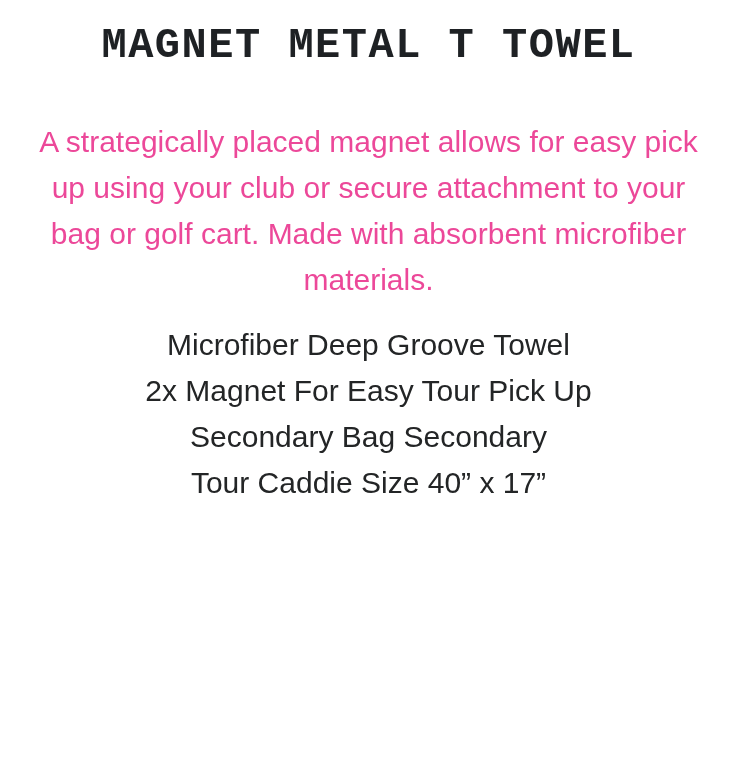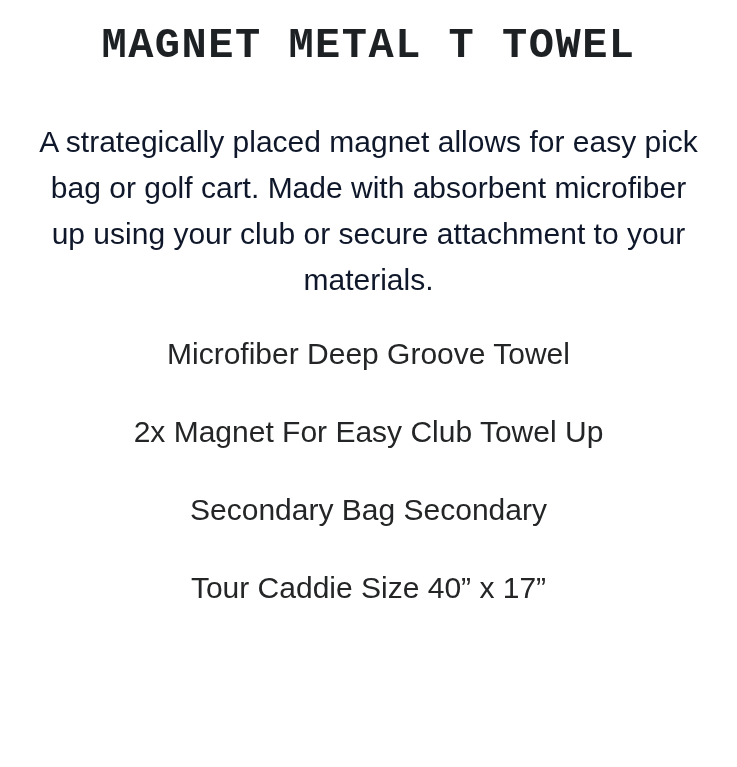--- a/index.html
+++ b/index.html
@@ -27,53 +27,52 @@
     text-align: center;
     font-family: Liberation Mono, monospace;
   }
   .product-description {
     margin-top: 52px;
   }
   .product-description .line {
     font-size: 30px;
     line-height: 46px;
     font-weight: 300;
-    color: #0f172a;
+    color: #ec4899;
     white-space: nowrap;
     text-align: center;
   }
   .feature-list {
-    margin-top: 28px;
+    margin-top: 19px;
     display: flex;
     flex-direction: column;
-    row-gap: 32px;
   }
   .feature-list .line {
     font-size: 30px;
     line-height: 46px;
     font-weight: 300;
     color: #232526;
     white-space: nowrap;
     text-align: center;
   }
 </style>
 </head>
 <body>
 
 <div class="product-details">
 
   <h1 class="product-title">MAGNET METAL T TOWEL</h1>
 
   <div class="product-description">
       <div class="line">A strategically placed magnet allows for easy pick</div>
+      <div class="line">up using your club or secure attachment to your</div>
       <div class="line">bag or golf cart. Made with absorbent microfiber</div>
-      <div class="line">up using your club or secure attachment to your</div>
       <div class="line">materials.</div>
     </div>
 
   <div class="feature-list">
       <div class="line">Microfiber Deep Groove Towel</div>
-      <div class="line">2x Magnet For Easy Club Towel Up</div>
+      <div class="line">2x Magnet For Easy Tour Pick Up</div>
       <div class="line">Secondary Bag Secondary</div>
       <div class="line">Tour Caddie Size 40” x 17”</div>
     </div>
 
 </div>
 
 </body></html>

